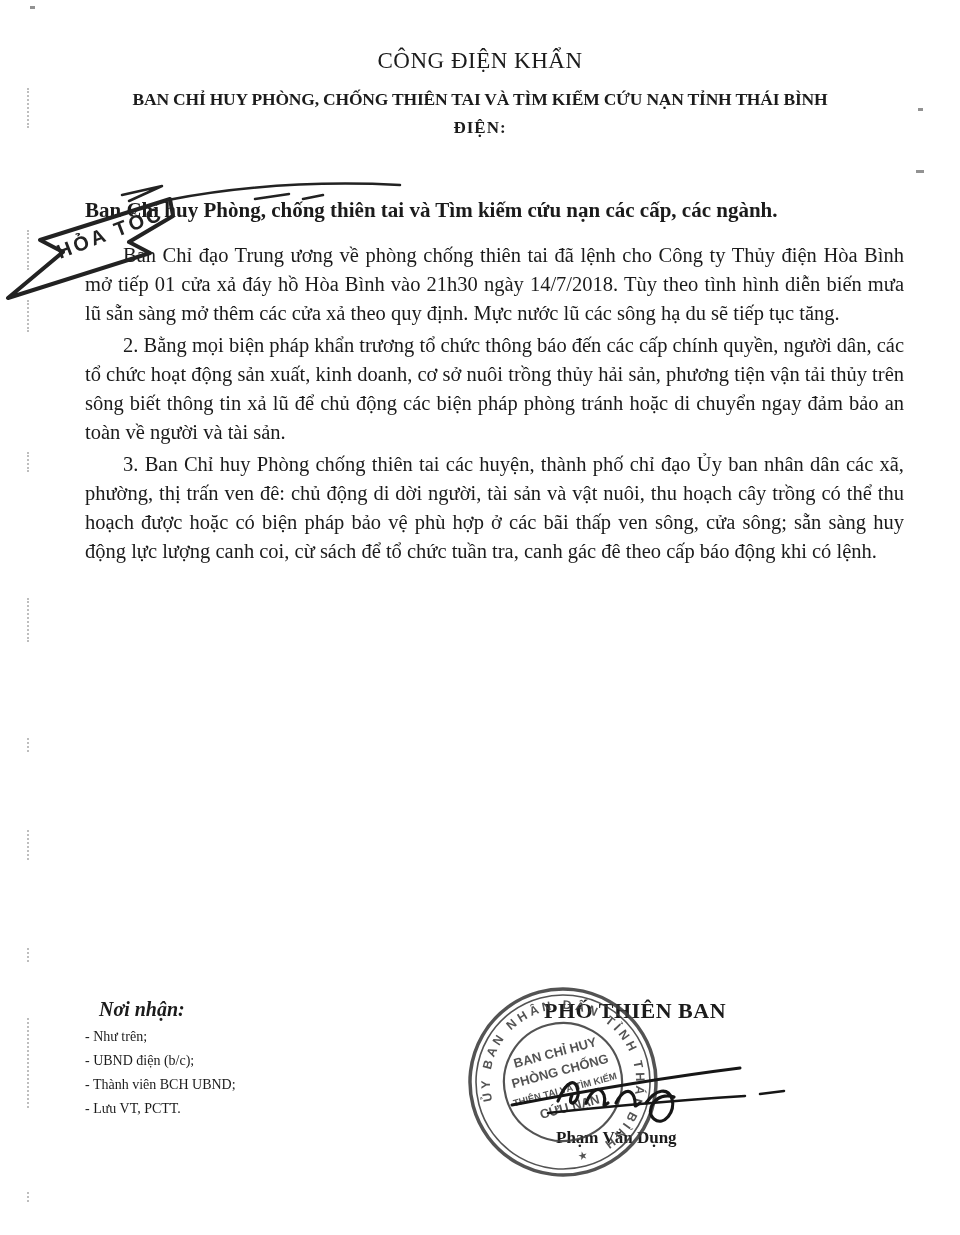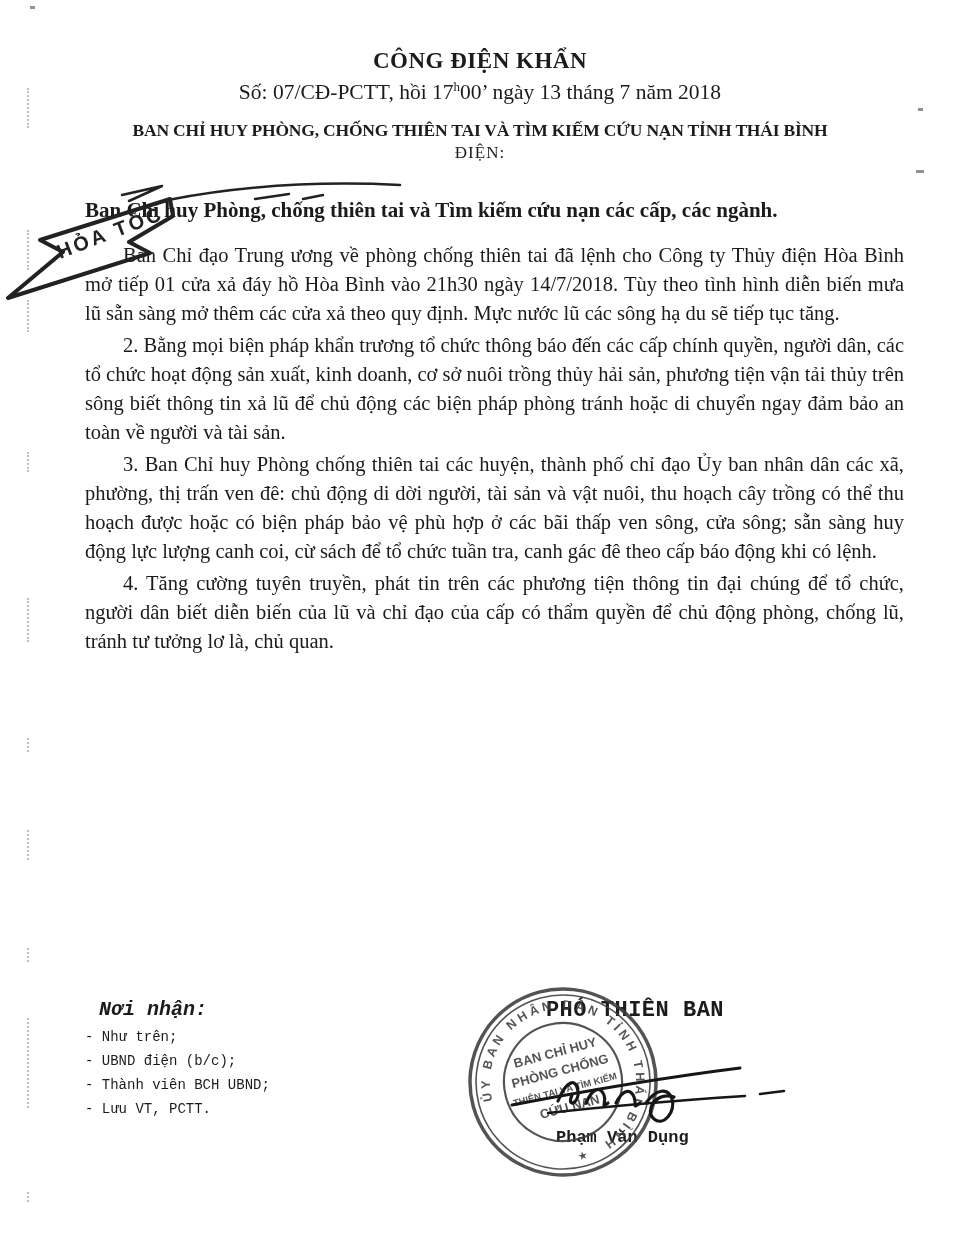--- a/index.html
+++ b/index.html
@@ -3,65 +3,63 @@
 <meta charset="utf-8">
 <style>
   html,body { margin:0; padding:0; }
   body {
     width:960px; height:1235px; background:#ffffff; position:relative; overflow:hidden;
     font-family:"Liberation Serif","DejaVu Serif",serif; color:#1b1b1b;
   }
   .page { position:absolute; inset:0; }
 
   .head { position:absolute; left:0; right:0; top:48px; text-align:center; }
-  .title { font-size:23px; font-weight:bold; letter-spacing:.5px; }
+  .title { font-size:23px; font-weight:normal; letter-spacing:.5px; }
   .numline { font-size:21.5px; margin-top:5px; }
   .numline sup { font-size:13px; }
   .issuer { font-size:17.5px; font-weight:bold; margin-top:15px; letter-spacing:-.2px; }
-  .dien { font-size:17px; font-weight:normal; margin-top:2px; letter-spacing:1px; }
+  .dien { font-size:17px; font-weight:bold; margin-top:8px; letter-spacing:1px; }
 
   .body-text { position:absolute; left:85px; right:56px; top:192px; }
   .addressee { font-weight:bold; font-size:21px; margin:6px 0 18px 0; }
   .body-text p {
     font-size:20.5px; line-height:29px; text-align:justify; text-indent:38px;
     margin:0 0 3px 0;
   }
 
-  .footer { position:absolute; left:85px; right:24px; top:998px; height:220px;font-family:Liberation Mono, monospace; }
+  .footer { position:absolute; left:85px; right:24px; top:998px; height:220px; }
   .recipients { position:absolute; left:0; top:0; }
   .recip-label { font-weight:bold; font-style:italic; font-size:20px; margin-left:14px; }
   .recip-item { font-size:14px; margin-top:8px; }
 
   .sign { position:absolute; left:340px; top:0; width:420px; text-align:center; }
   .sign-title { font-weight:bold; font-size:22px; letter-spacing:.5px; }
   .sign-name { position:absolute; left:460px; top:130px; font-weight:bold; font-size:17px; white-space:nowrap;margin-left:11px; }
 
   svg.overlay { position:absolute; inset:0; pointer-events:none; }
 
   .mdots { position:absolute; left:27px; width:0; border-left:2px dotted #8a8a8a; opacity:.55; }
   .speck { position:absolute; background:#4a4a4a; opacity:.6; }
 </style>
 </head>
 <body>
 
 <div class="page">
 
   <div class="head">
     <div class="title">CÔNG ĐIỆN KHẨN</div>
-    <div class="numline"><span>Số: 07/CĐ-PCTT, hồi 17</span><sup>h</sup><span>00’ ngày 13 tháng 7 năm 2018</span></div>
     <div class="issuer">BAN CHỈ HUY PHÒNG, CHỐNG THIÊN TAI VÀ TÌM KIẾM CỨU NẠN TỈNH THÁI BÌNH</div>
     <div class="dien">ĐIỆN:</div>
   </div>
 
   <div class="body-text">
     <div class="addressee">Ban Chỉ huy Phòng, chống thiên tai và Tìm kiếm cứu nạn các cấp, các ngành.</div>
     <p>Ban Chỉ đạo Trung ương về phòng chống thiên tai đã lệnh cho Công ty Thủy điện Hòa Bình mở tiếp 01 cửa xả đáy hồ Hòa Bình vào 21h30 ngày 14/7/2018. Tùy theo tình hình diễn biến mưa lũ sẵn sàng mở thêm các cửa xả theo quy định. Mực nước lũ các sông hạ du sẽ tiếp tục tăng.</p>
     <p>2. Bằng mọi biện pháp khẩn trương tổ chức thông báo đến các cấp chính quyền, người dân, các tổ chức hoạt động sản xuất, kinh doanh, cơ sở nuôi trồng thủy hải sản, phương tiện vận tải thủy trên sông biết thông tin xả lũ để chủ động các biện pháp phòng tránh hoặc di chuyển ngay đảm bảo an toàn về người và tài sản.</p>
     <p>3. Ban Chỉ huy Phòng chống thiên tai các huyện, thành phố chỉ đạo Ủy ban nhân dân các xã, phường, thị trấn ven đê: chủ động di dời người, tài sản và vật nuôi, thu hoạch cây trồng có thể thu hoạch được hoặc có biện pháp bảo vệ phù hợp ở các bãi thấp ven sông, cửa sông; sẵn sàng huy động lực lượng canh coi, cừ sách để tổ chức tuần tra, canh gác đê theo cấp báo động khi có lệnh.</p>
-    <p>4. Tăng cường tuyên truyền, phát tin trên các phương tiện thông tin đại chúng để tổ chức, người dân biết diễn biến của lũ và chỉ đạo của cấp có thẩm quyền để chủ động phòng, chống lũ, tránh tư tưởng lơ là, chủ quan.</p>
   </div>
 
   <div class="footer">
     <div class="recipients">
       <div class="recip-label">Nơi nhận:</div>
       <div class="recip-item">- Như trên;</div>
       <div class="recip-item">- UBND điện (b/c);</div>
       <div class="recip-item">- Thành viên BCH UBND;</div>
       <div class="recip-item">- Lưu VT, PCTT.</div>
     </div>

